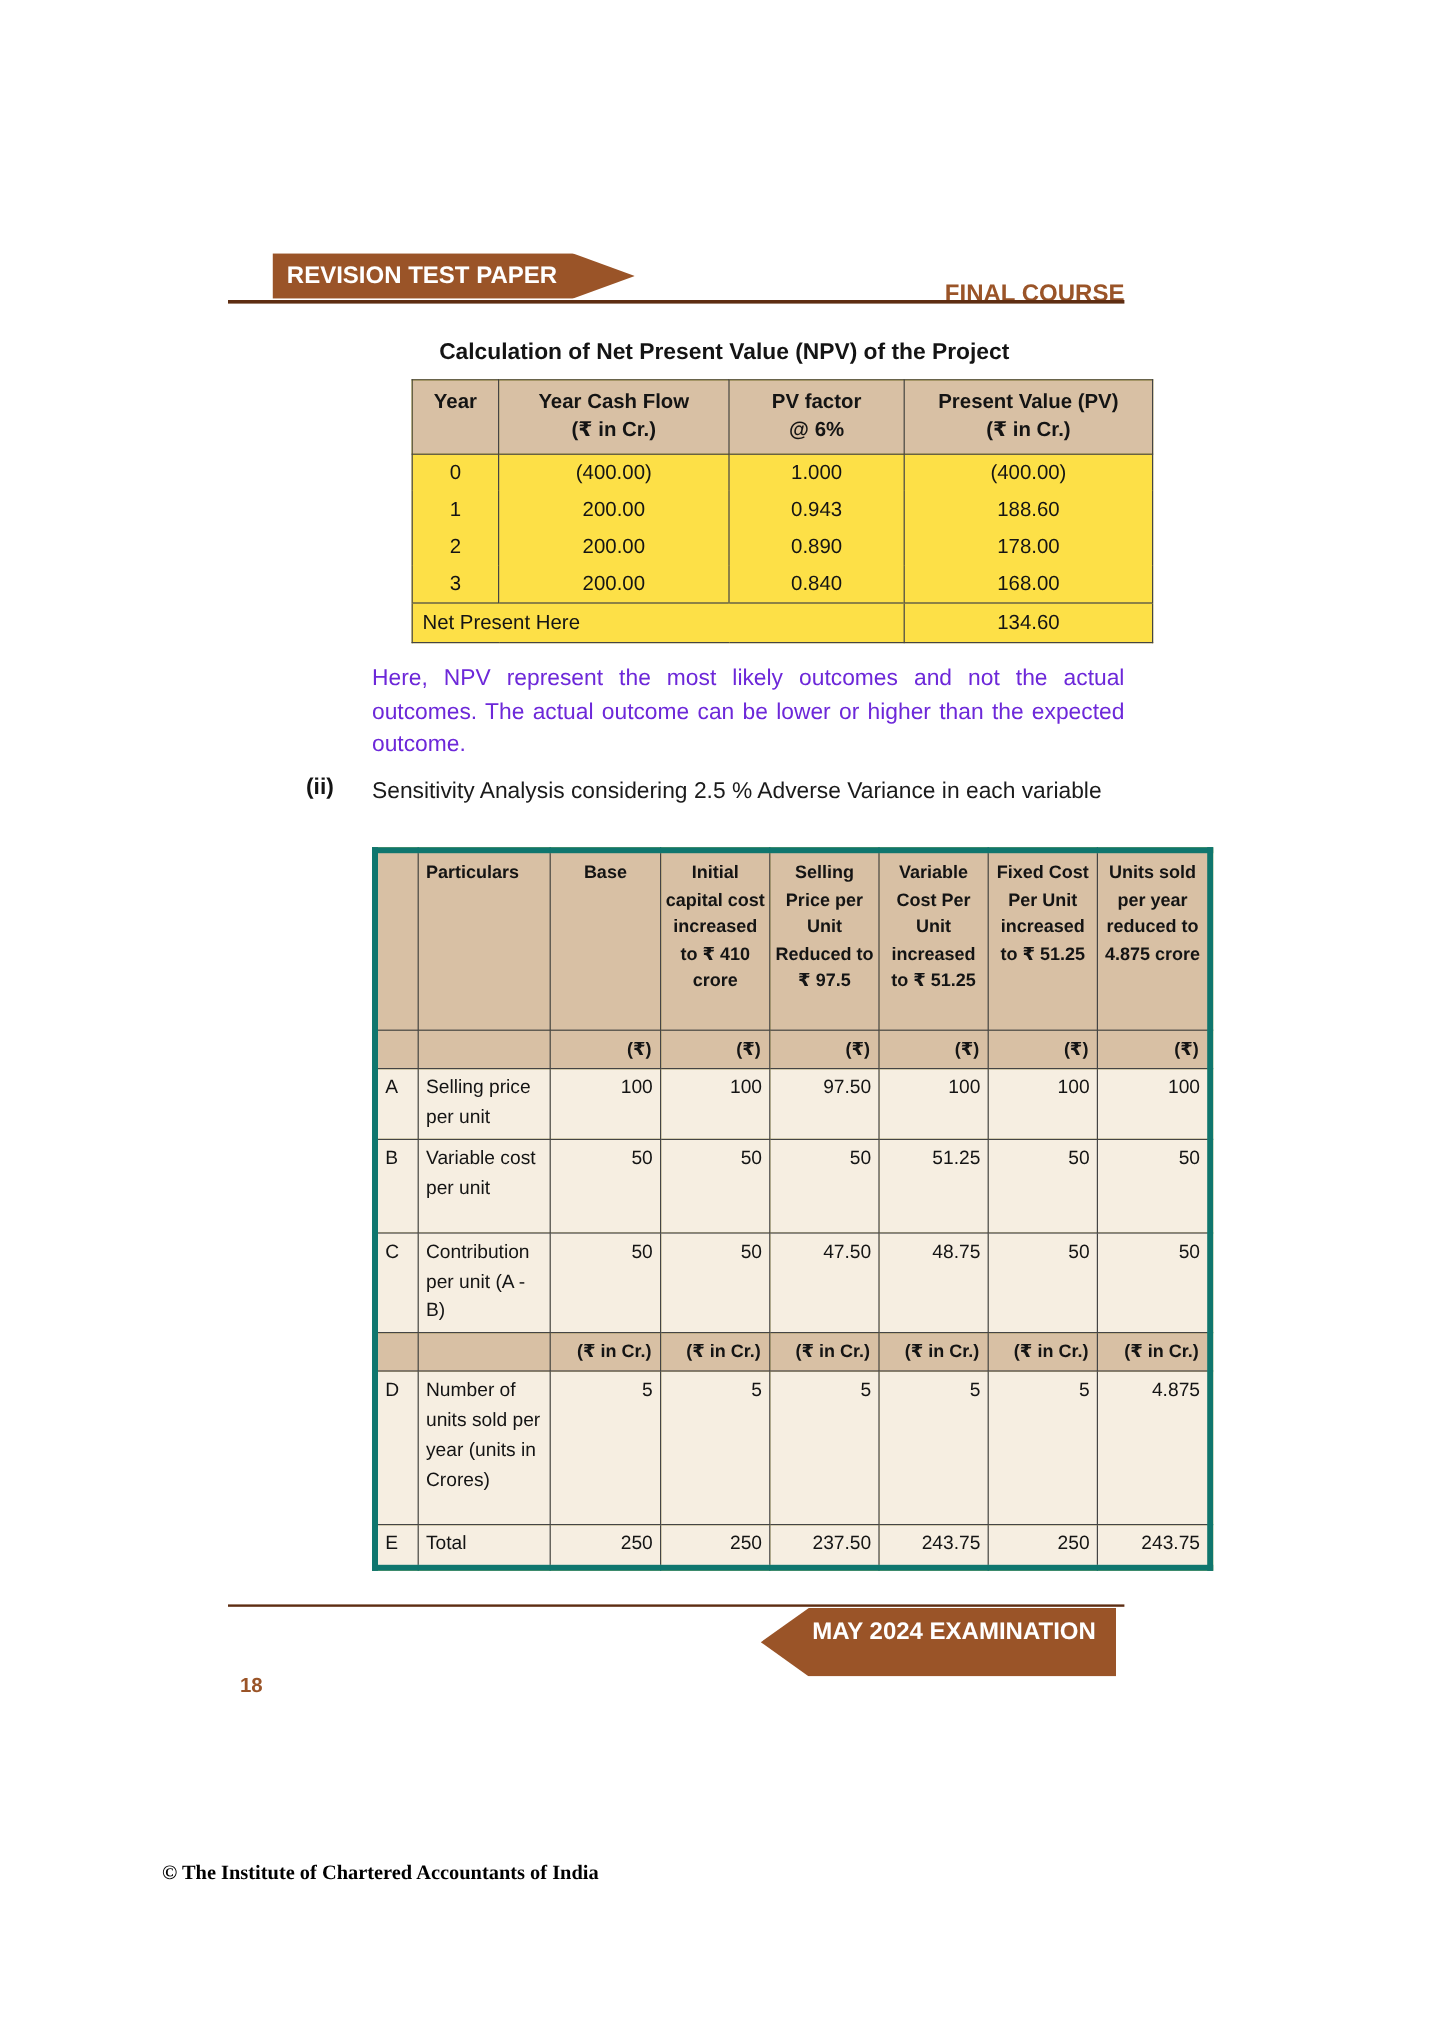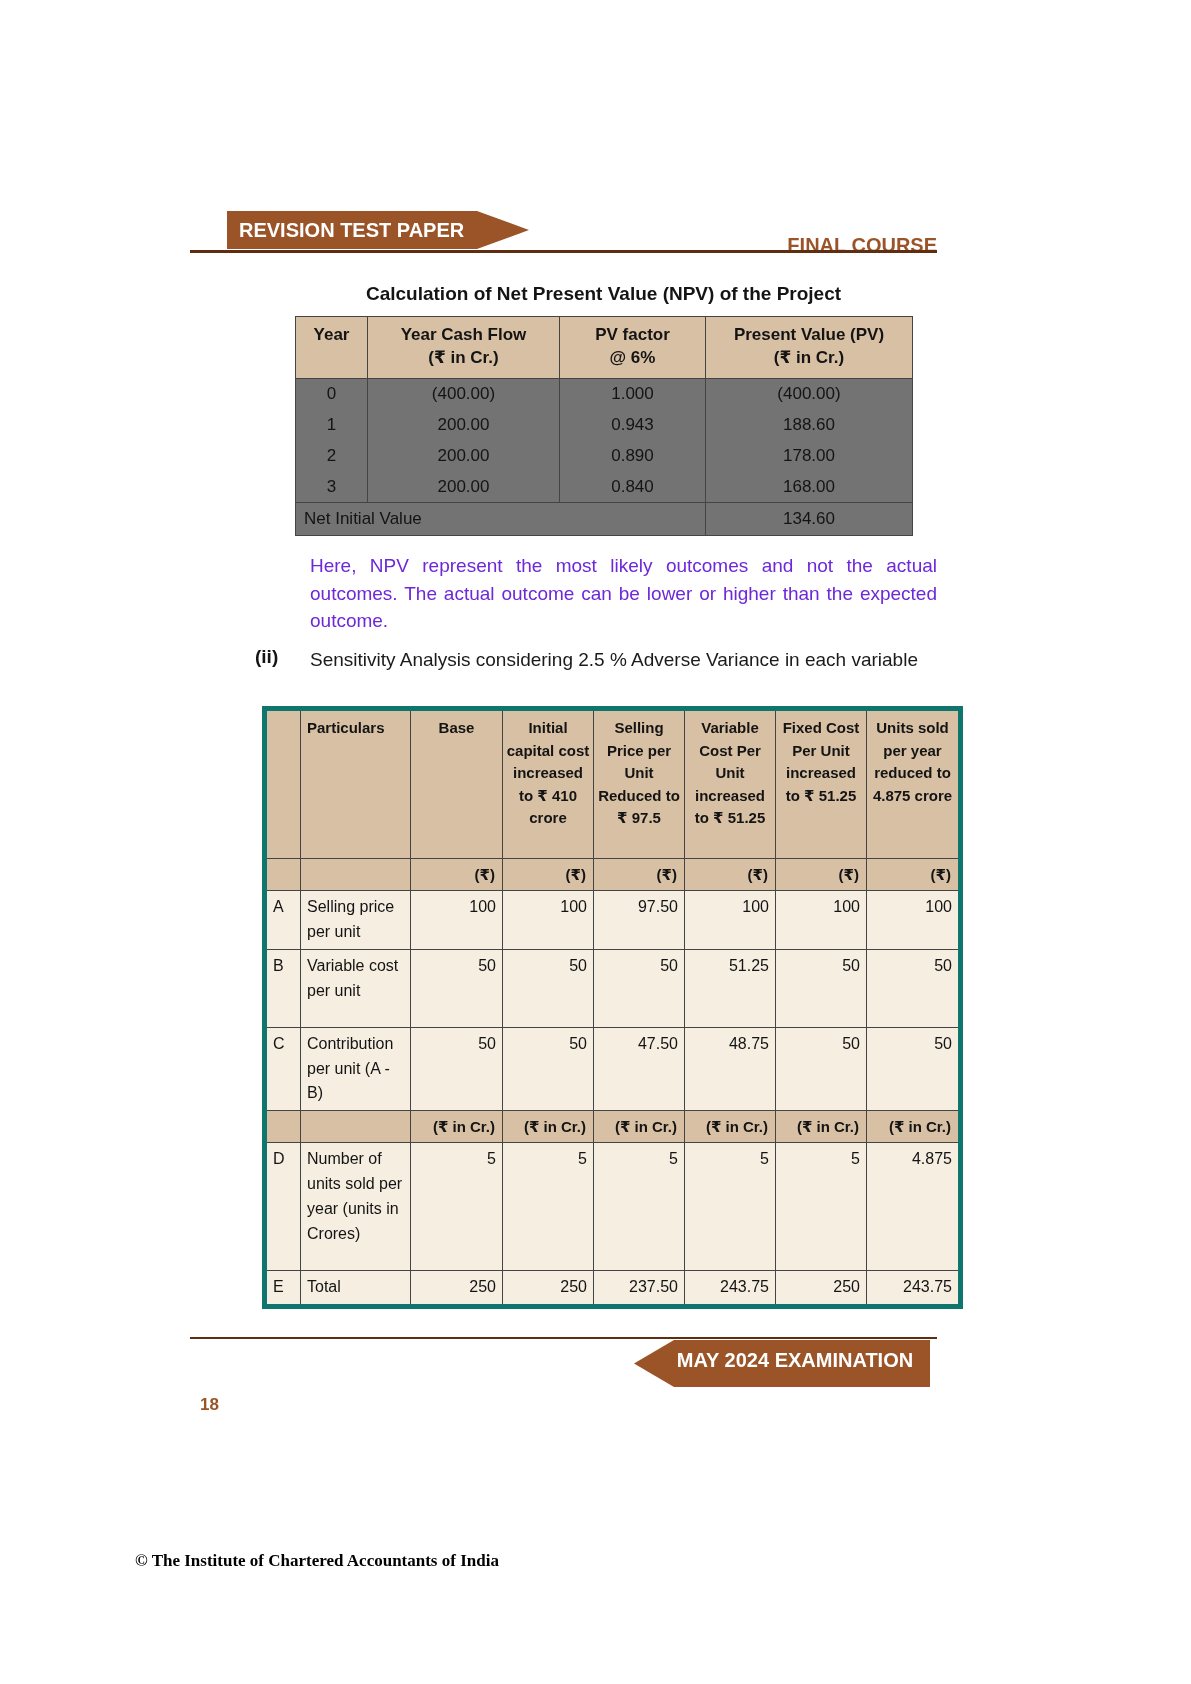--- a/index.html
+++ b/index.html
@@ -23,21 +23,21 @@
     position:absolute; top:234px; left:190px; width:747px; text-align:right;
     color:#9a5428; font-size:20px; font-weight:bold;
   }
   .top-rule { position:absolute; left:190px; top:250px; width:747px; height:3px; background:#5e2d12; }
 
   
   .npv-title {
     position:absolute; left:295px; top:283px; width:617px; text-align:center;
     font-size:19px; font-weight:bold; color:#141414;
   }
-  table { border-collapse:collapse; table-layout:fixed; background:#737373; }
+  table { border-collapse:collapse; table-layout:fixed; background:#fde047;margin-left:48px; }
   .npv-table { position:absolute; left:295px; top:316px; width:617px; font-size:17px; border:1px solid #444; }
   .npv-table th {
     background:#d8c0a4; border:1px solid #444; font-size:17px; font-weight:bold;
     padding:7px 4px 8px; vertical-align:top; line-height:1.35; color:#141414; text-align:center;
   }
   .npv-table tbody td {
     border-left:1px solid #444; border-right:1px solid #444;
     text-align:center; height:31px; padding:0 4px; color:#141414;
   }
   .npv-table tfoot td { border:1px solid #444; height:33px; padding:3px 8px; color:#141414; }
@@ -73,21 +73,21 @@
   tr.u-row  { height:30px; }
   tr.r-a    { height:52px; }
   tr.r-b, tr.r-c { height:78px; }
   tr.r-d    { height:128px; }
   tr.r-e    { height:30px; }
 
   
   .footer-rule { position:absolute; left:190px; top:1337px; width:747px; height:2px; background:#5e2d12; }
   .page-number { position:absolute; left:200px; top:1347px; font-size:17px; font-weight:bold; color:#9a5428;margin-top:48px; }
   .footer-banner {
-    position:absolute; left:634px; top:1340px; width:296px; height:47px;
+    position:absolute; left:634px; top:1340px; width:296px; height:57px;
     background:#9a5428; clip-path:polygon(0 50%, 40px 0, 100% 0, 100% 100%, 40px 100%);
     color:#ffffff; font-size:20px; font-weight:bold; line-height:40px; text-align:center; padding-left:26px;
   }
   .copyright {
     position:absolute; left:135px; top:1551px;
     font-family:"Liberation Serif","DejaVu Serif",serif; font-size:17px; font-weight:bold; color:#000000;
   }
 </style>
 </head>
 <body>
@@ -149,21 +149,21 @@
       </tr>
       <tr>
         <td>3</td>
         <td>200.00</td>
         <td>0.840</td>
         <td>168.00</td>
       </tr>
     </tbody>
     <tfoot>
       <tr>
-        <td colspan="3" class="npv-footer-label">Net Initial Value</td>
+        <td colspan="3" class="npv-footer-label">Net Present Here</td>
         <td class="npv-footer-value">134.60</td>
       </tr>
     </tfoot>
   </table>
 
   <p class="npv-note">Here, NPV represent the most likely outcomes and not the actual outcomes. The actual outcome can be lower or higher than the expected outcome.</p>
 
   <div class="sens-marker">(ii)</div>
   <div class="sens-heading">Sensitivity Analysis considering 2.5 % Adverse Variance in each variable</div>
 

